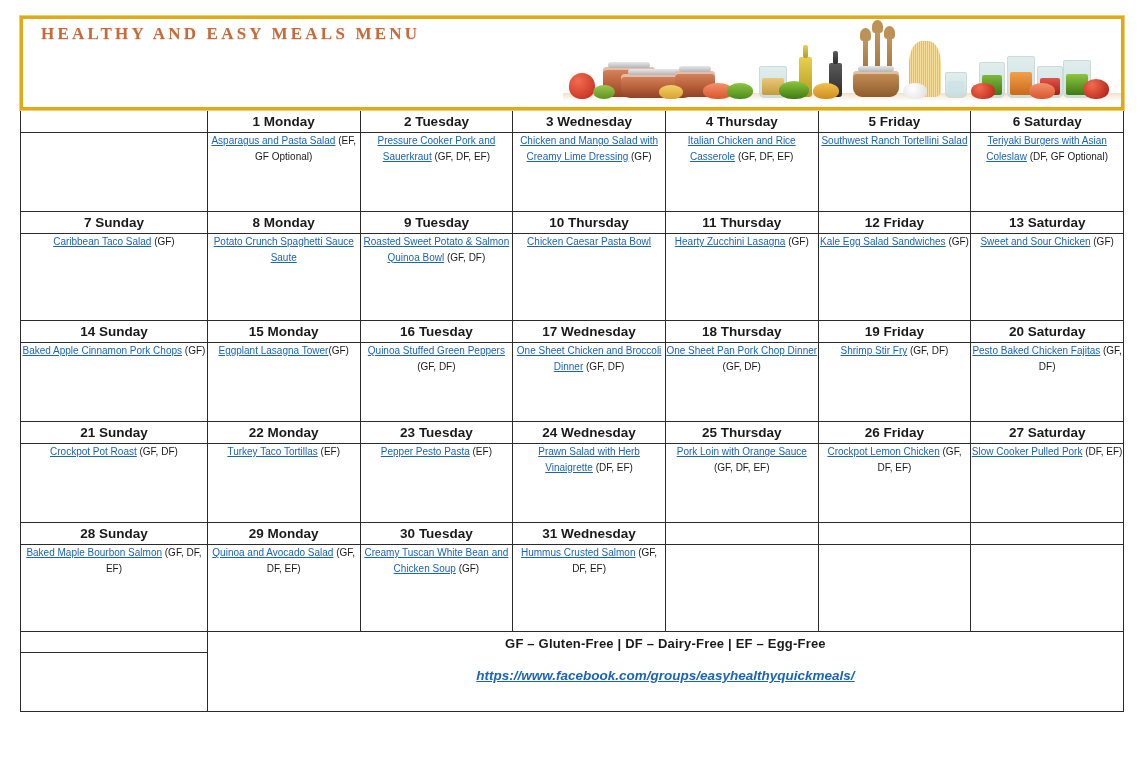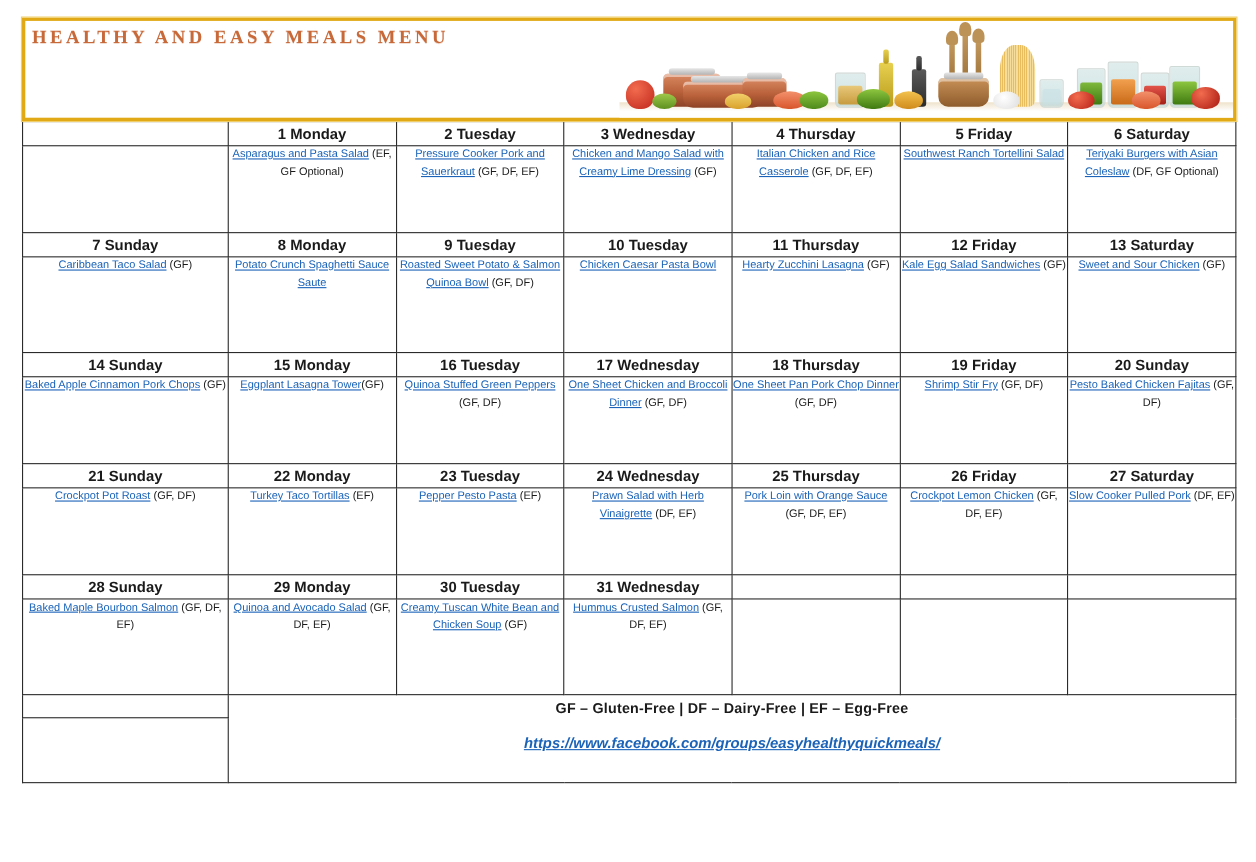--- a/index.html
+++ b/index.html
@@ -31,21 +31,21 @@
     box-sizing: border-box;
     border: 3px solid #e0a915;
     outline: 1px solid #f0cf6b;
     background: #ffffff;
     display: flex;
     align-items: stretch;
     overflow: hidden;
   }
   .banner-text {
     flex: 0 0 540px;
-    padding: 6px 0 0 6px;
+    padding: 6px 0 0 18px;
     box-sizing: border-box;
   }
   .menu-kicker {
     font-family: "Liberation Serif", serif;
     font-weight: bold;
     font-size: 17px;
     letter-spacing: 3.2px;
     color: #c8693a;
     white-space: nowrap;
     line-height: 1.1;
@@ -300,21 +300,21 @@
           <td class="meal"><span class="mlink">Chicken and Mango Salad with Creamy Lime Dressing</span><span class="tag"> (GF)</span></td>
           <td class="meal"><span class="mlink">Italian Chicken and Rice Casserole</span><span class="tag"> (GF, DF, EF)</span></td>
           <td class="meal"><span class="mlink">Southwest Ranch Tortellini Salad</span><span class="tag"></span></td>
           <td class="meal"><span class="mlink">Teriyaki Burgers with Asian Coleslaw</span><span class="tag"> (DF, GF Optional)</span></td>
         </tr>
 
         <tr>
           <td class="daynum">7 Sunday</td>
           <td class="daynum">8 Monday</td>
           <td class="daynum">9 Tuesday</td>
-          <td class="daynum">10 Tuesday</td>
+          <td class="daynum">10 Thursday</td>
           <td class="daynum">11 Thursday</td>
           <td class="daynum">12 Friday</td>
           <td class="daynum">13 Saturday</td>
         </tr>
         <tr class="week-meals tall">
           <td class="meal"><span class="mlink">Caribbean Taco Salad</span><span class="tag"> (GF)</span></td>
           <td class="meal"><span class="mlink">Potato Crunch Spaghetti Sauce Saute</span><span class="tag"></span></td>
           <td class="meal"><span class="mlink">Roasted Sweet Potato &amp; Salmon Quinoa Bowl</span><span class="tag"> (GF, DF)</span></td>
           <td class="meal"><span class="mlink">Chicken Caesar Pasta Bowl</span><span class="tag"></span></td>
           <td class="meal"><span class="mlink">Hearty Zucchini Lasagna</span><span class="tag"> (GF)</span></td>
@@ -322,21 +322,21 @@
           <td class="meal"><span class="mlink">Sweet and Sour Chicken</span><span class="tag"> (GF)</span></td>
         </tr>
 
         <tr>
           <td class="daynum">14 Sunday</td>
           <td class="daynum">15 Monday</td>
           <td class="daynum">16 Tuesday</td>
           <td class="daynum">17 Wednesday</td>
           <td class="daynum">18 Thursday</td>
           <td class="daynum">19 Friday</td>
-          <td class="daynum">20 Sunday</td>
+          <td class="daynum">20 Saturday</td>
         </tr>
         <tr class="week-meals">
           <td class="meal"><span class="mlink">Baked Apple Cinnamon Pork Chops</span><span class="tag"> (GF)</span></td>
           <td class="meal"><span class="mlink">Eggplant Lasagna Tower</span><span class="tag">(GF)</span></td>
           <td class="meal"><span class="mlink">Quinoa Stuffed Green Peppers</span><span class="tag"> (GF, DF)</span></td>
           <td class="meal"><span class="mlink">One Sheet Chicken and Broccoli Dinner</span><span class="tag"> (GF, DF)</span></td>
           <td class="meal"><span class="mlink">One Sheet Pan Pork Chop Dinner</span><span class="tag"> (GF, DF)</span></td>
           <td class="meal"><span class="mlink">Shrimp Stir Fry</span><span class="tag"> (GF, DF)</span></td>
           <td class="meal"><span class="mlink">Pesto Baked Chicken Fajitas</span><span class="tag"> (GF, DF)</span></td>
         </tr>

